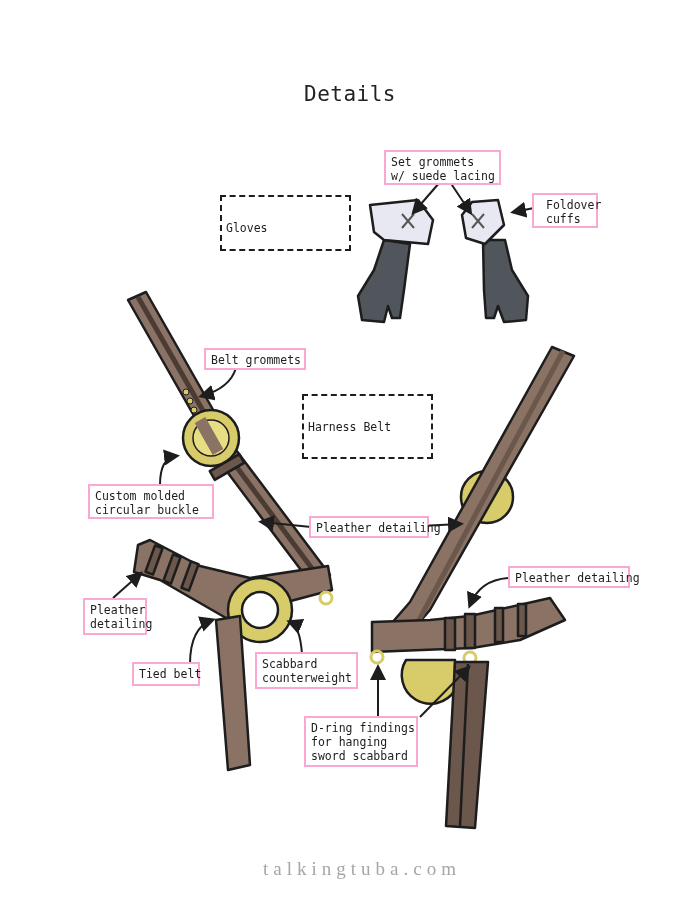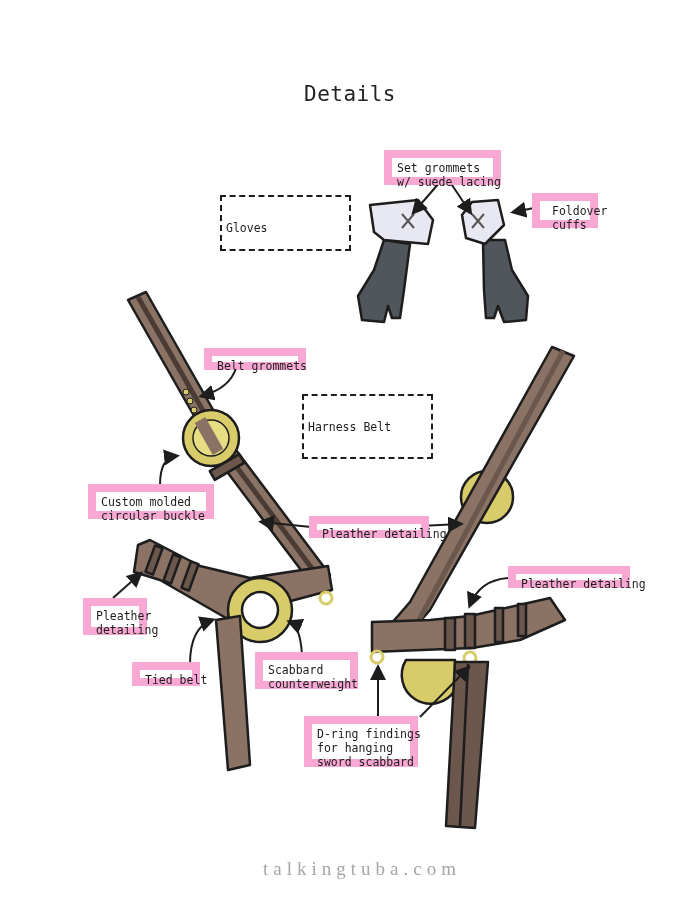--- a/index.html
+++ b/index.html
@@ -1,19 +1,19 @@
 <!DOCTYPE html>
 <html><head>
 <meta charset="utf-8">
 <style>
   html, body { margin:0; padding:0; background:#ffffff; }
   body { width:700px; height:908px; position:relative; overflow:hidden; font-family:"DejaVu Sans Mono", monospace; }
   .title { position:absolute; left:0; width:700px; top:82px; text-align:center; font-size:21px; font-weight:normal; color:#222; letter-spacing:0.5px; }
   .art { position:absolute; left:0; top:0; }
-  .lbl { position:absolute; background:#fff; border:8px solid #f9a8d4; font-size:11.5px; line-height:14px; color:#1d1d1d; padding:3px 5px; white-space:pre; box-sizing:border-box; }
+  .lbl { position:absolute; background:#fff; border:2px solid #f9a8d4; font-size:11.5px; line-height:14px; color:#1d1d1d; padding:3px 5px; white-space:pre; box-sizing:border-box; }
   .note { position:absolute; background:#fff; border:2px dashed #1d1d1d; font-size:9.5px; line-height:11px; color:#1d1d1d; padding:3px 4px; white-space:pre; box-sizing:border-box; }
   .note .h { font-size:11.5px; line-height:13px; display:block; }
   .footer { position:absolute; left:12px; width:700px; top:858px; text-align:center; font-family:"Liberation Serif", serif; font-size:19px; letter-spacing:5px; color:#a6a6a6; }
 </style>
 </head>
 <body>
 
 <div class="title">Details</div>
 
 <svg class="art" width="700" height="908" viewBox="0 0 700 908">

